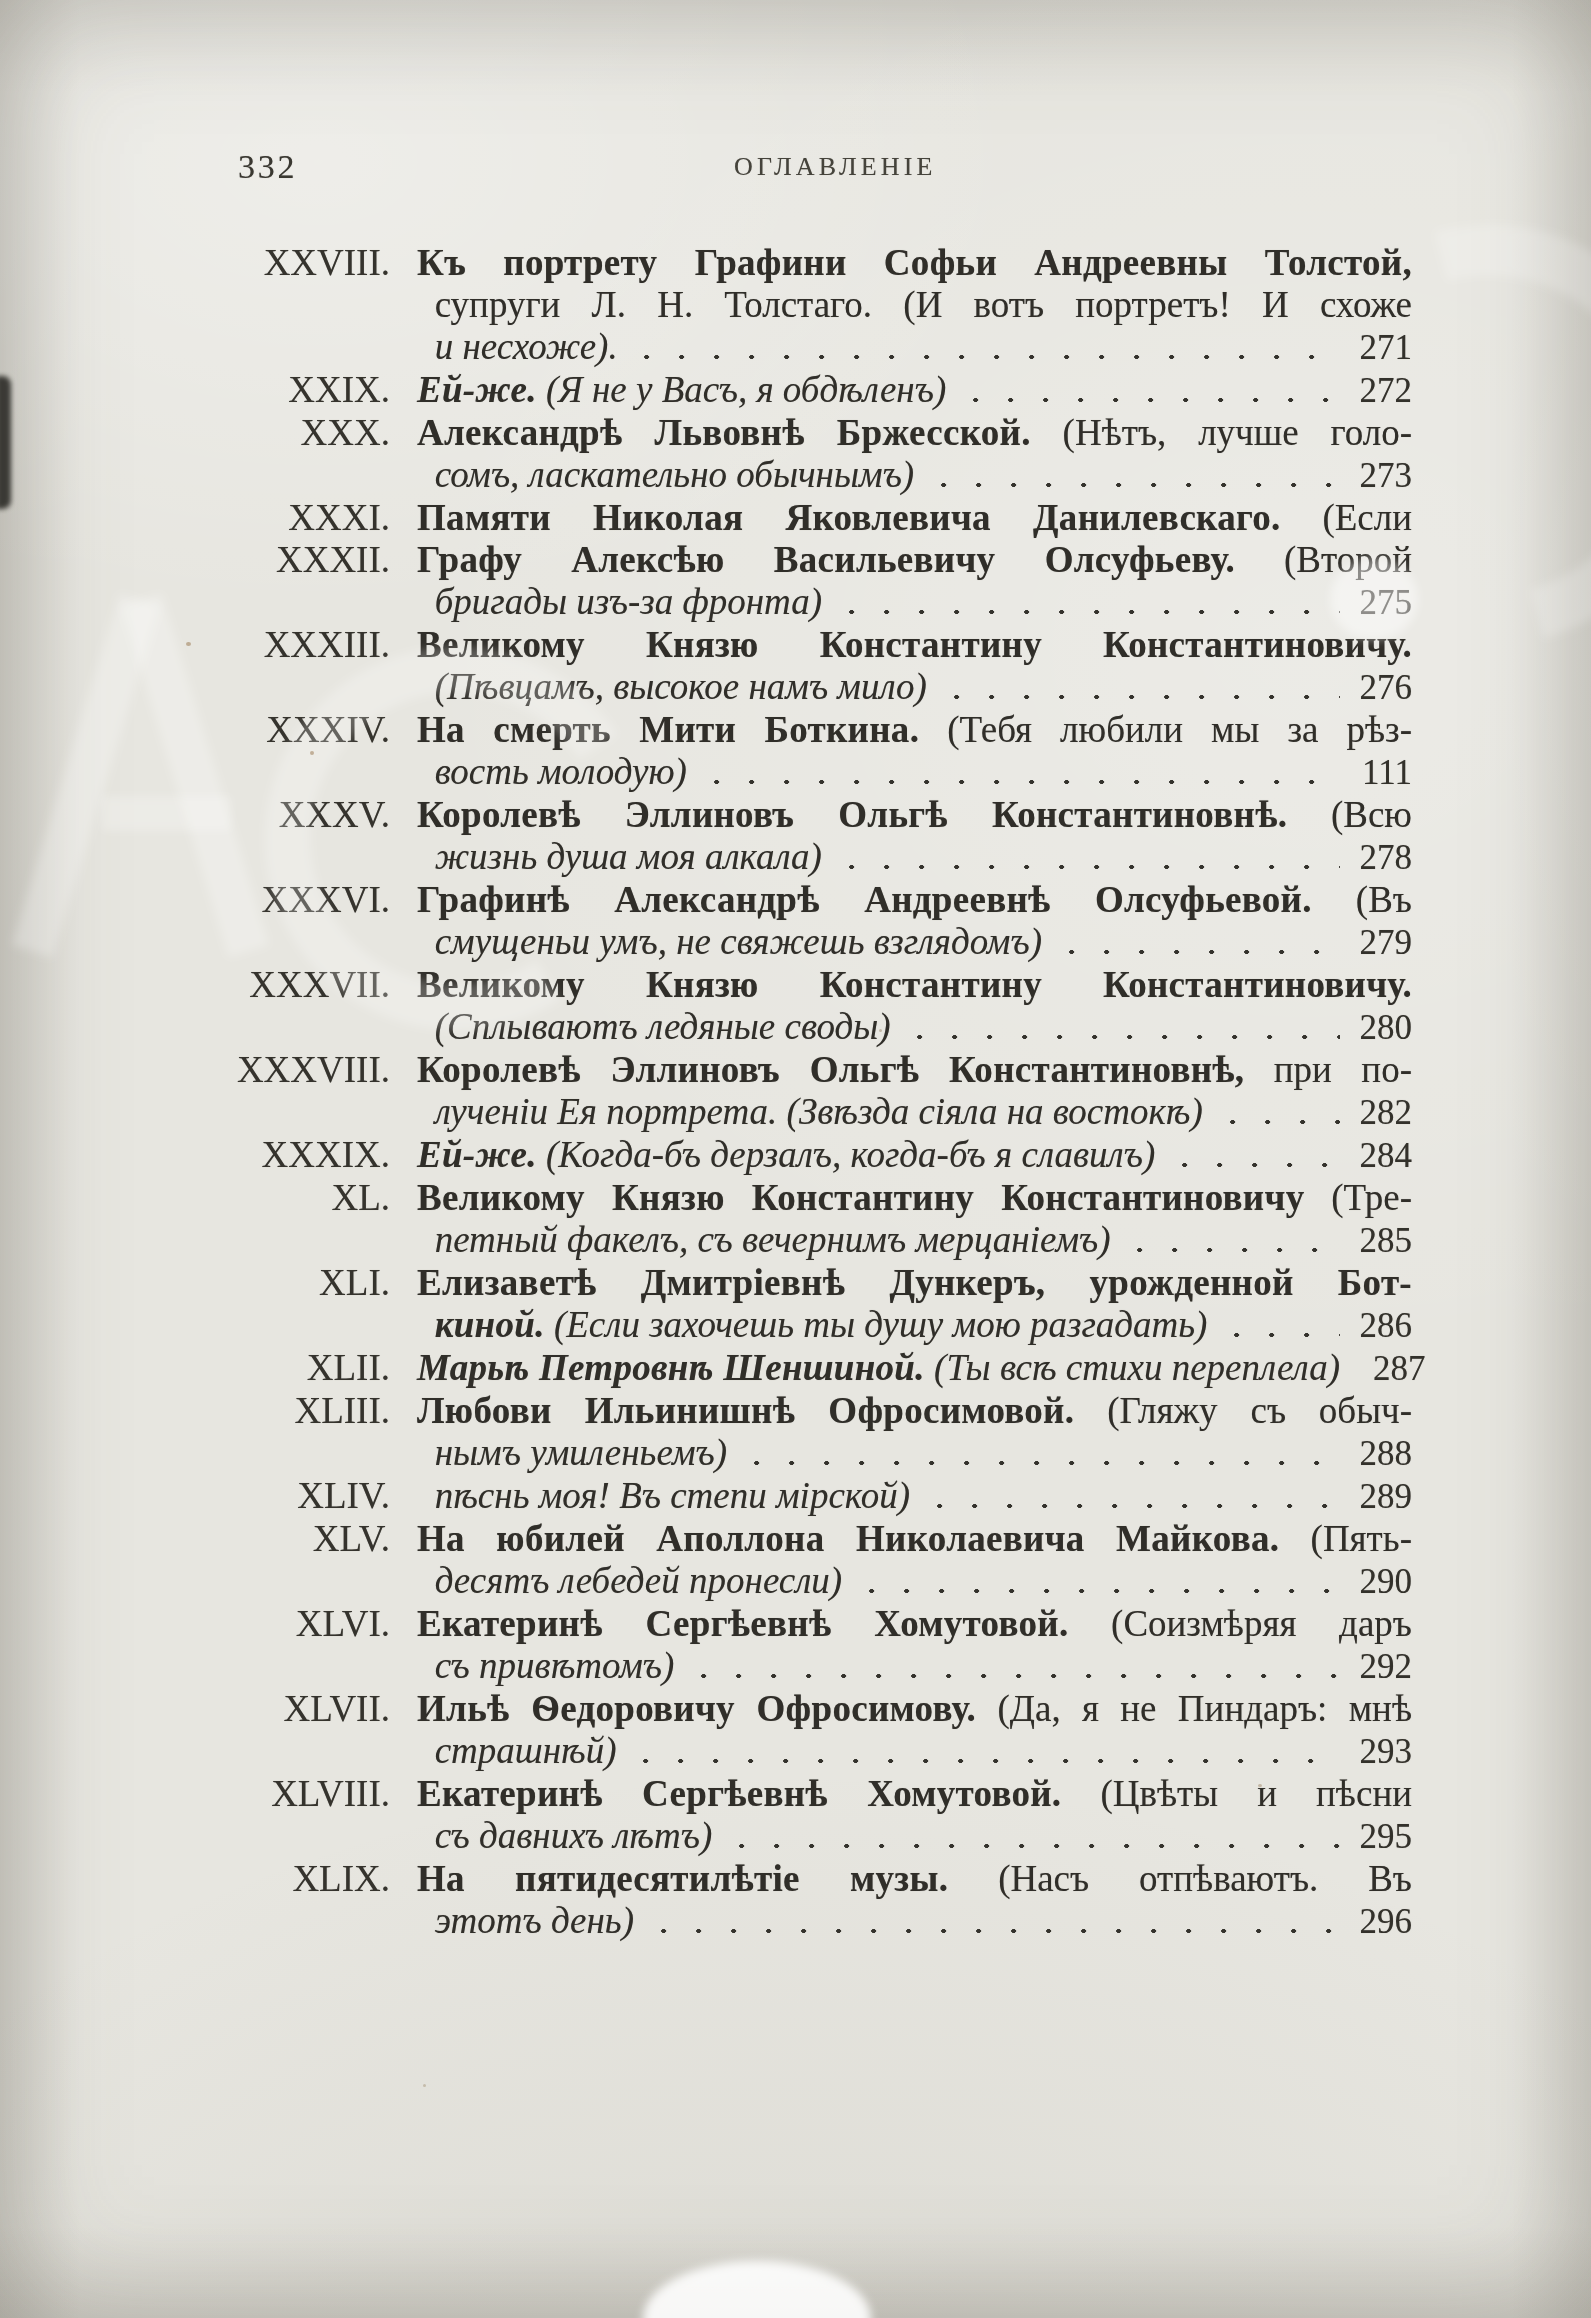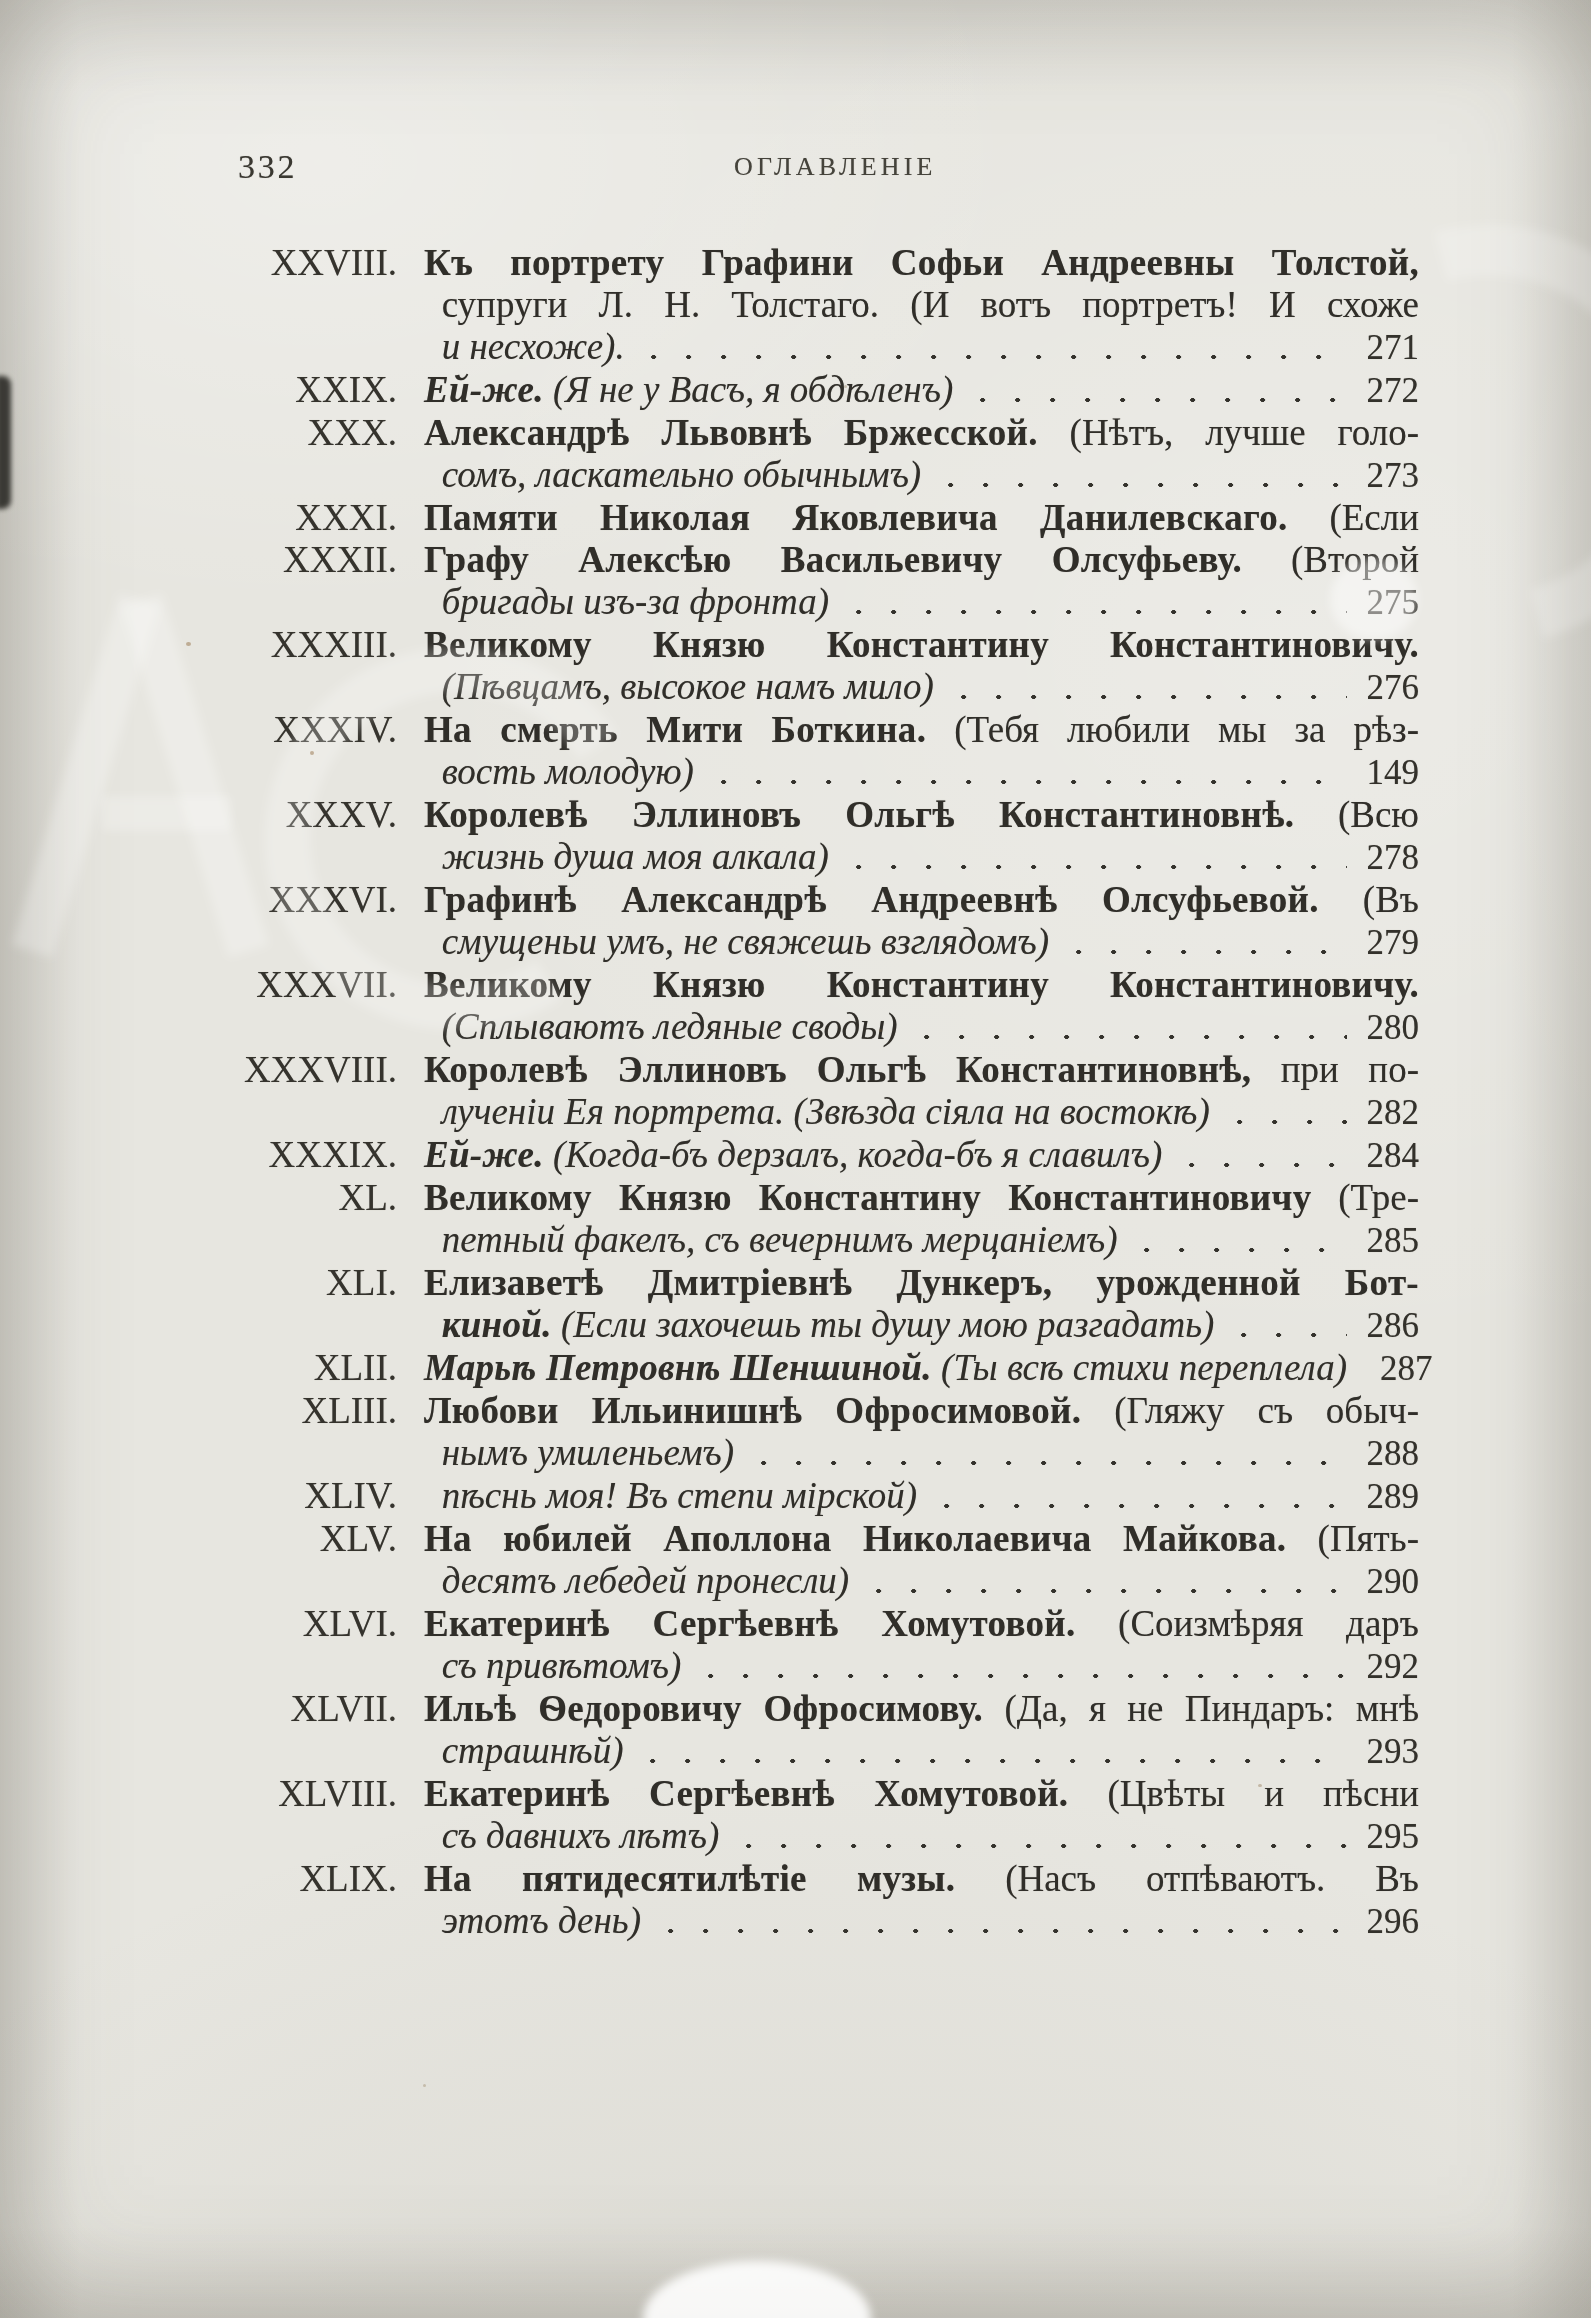--- a/index.html
+++ b/index.html
@@ -21,21 +21,21 @@
   .folio{
     position:absolute;left:238px;top:150px;
     font-size:34px;line-height:1;letter-spacing:2.7px;color:#3a3831;
     text-shadow:0 0 0.7px rgba(47,45,40,0.45);
   }
   .header-title{
     position:absolute;left:734px;top:154px;
     font-size:26px;line-height:1;letter-spacing:4.1px;color:#45433b;
     text-shadow:0 0 0.7px rgba(60,58,50,0.4);
   }
-  .toc{position:absolute;left:235px;top:242px;width:1184px;}
+  .toc{position:absolute;left:228px;top:242px;width:1184px;}
   .entry{display:flex;align-items:flex-start;}
   .numeral{
     flex:none;width:162px;text-align:right;
     font-size:37px;line-height:42px;color:#35332d;
     text-shadow:0 0 0.7px rgba(47,45,40,0.40);
   }
   .content{flex:1;margin-left:27px;min-width:0;}
   .line{
     font-size:37px;line-height:42px;color:#302e29;
     text-shadow:0 0 0.7px rgba(47,45,40,0.40);
@@ -160,21 +160,21 @@
           </div>
         </div>
       </div>
       <div class="entry">
         <div class="numeral">XXXIV.</div>
         <div class="content">
           <div class="line fill"><span class="seg b">На смерть Мити Боткина.</span><span class="seg"> (Тебя любили мы за рѣз-</span></div>
           <div class="line indent final">
             <span class="seg">вость молодую)</span>
             <span class="leader"></span>
-            <span class="pagenum">149</span>
+            <span class="pagenum">111</span>
           </div>
         </div>
       </div>
       <div class="entry">
         <div class="numeral">XXXV.</div>
         <div class="content">
           <div class="line fill"><span class="seg b">Королевѣ Эллиновъ Ольгѣ Константиновнѣ.</span><span class="seg"> (Всю</span></div>
           <div class="line indent final">
             <span class="seg">жизнь душа моя алкала)</span>
             <span class="leader"></span>

